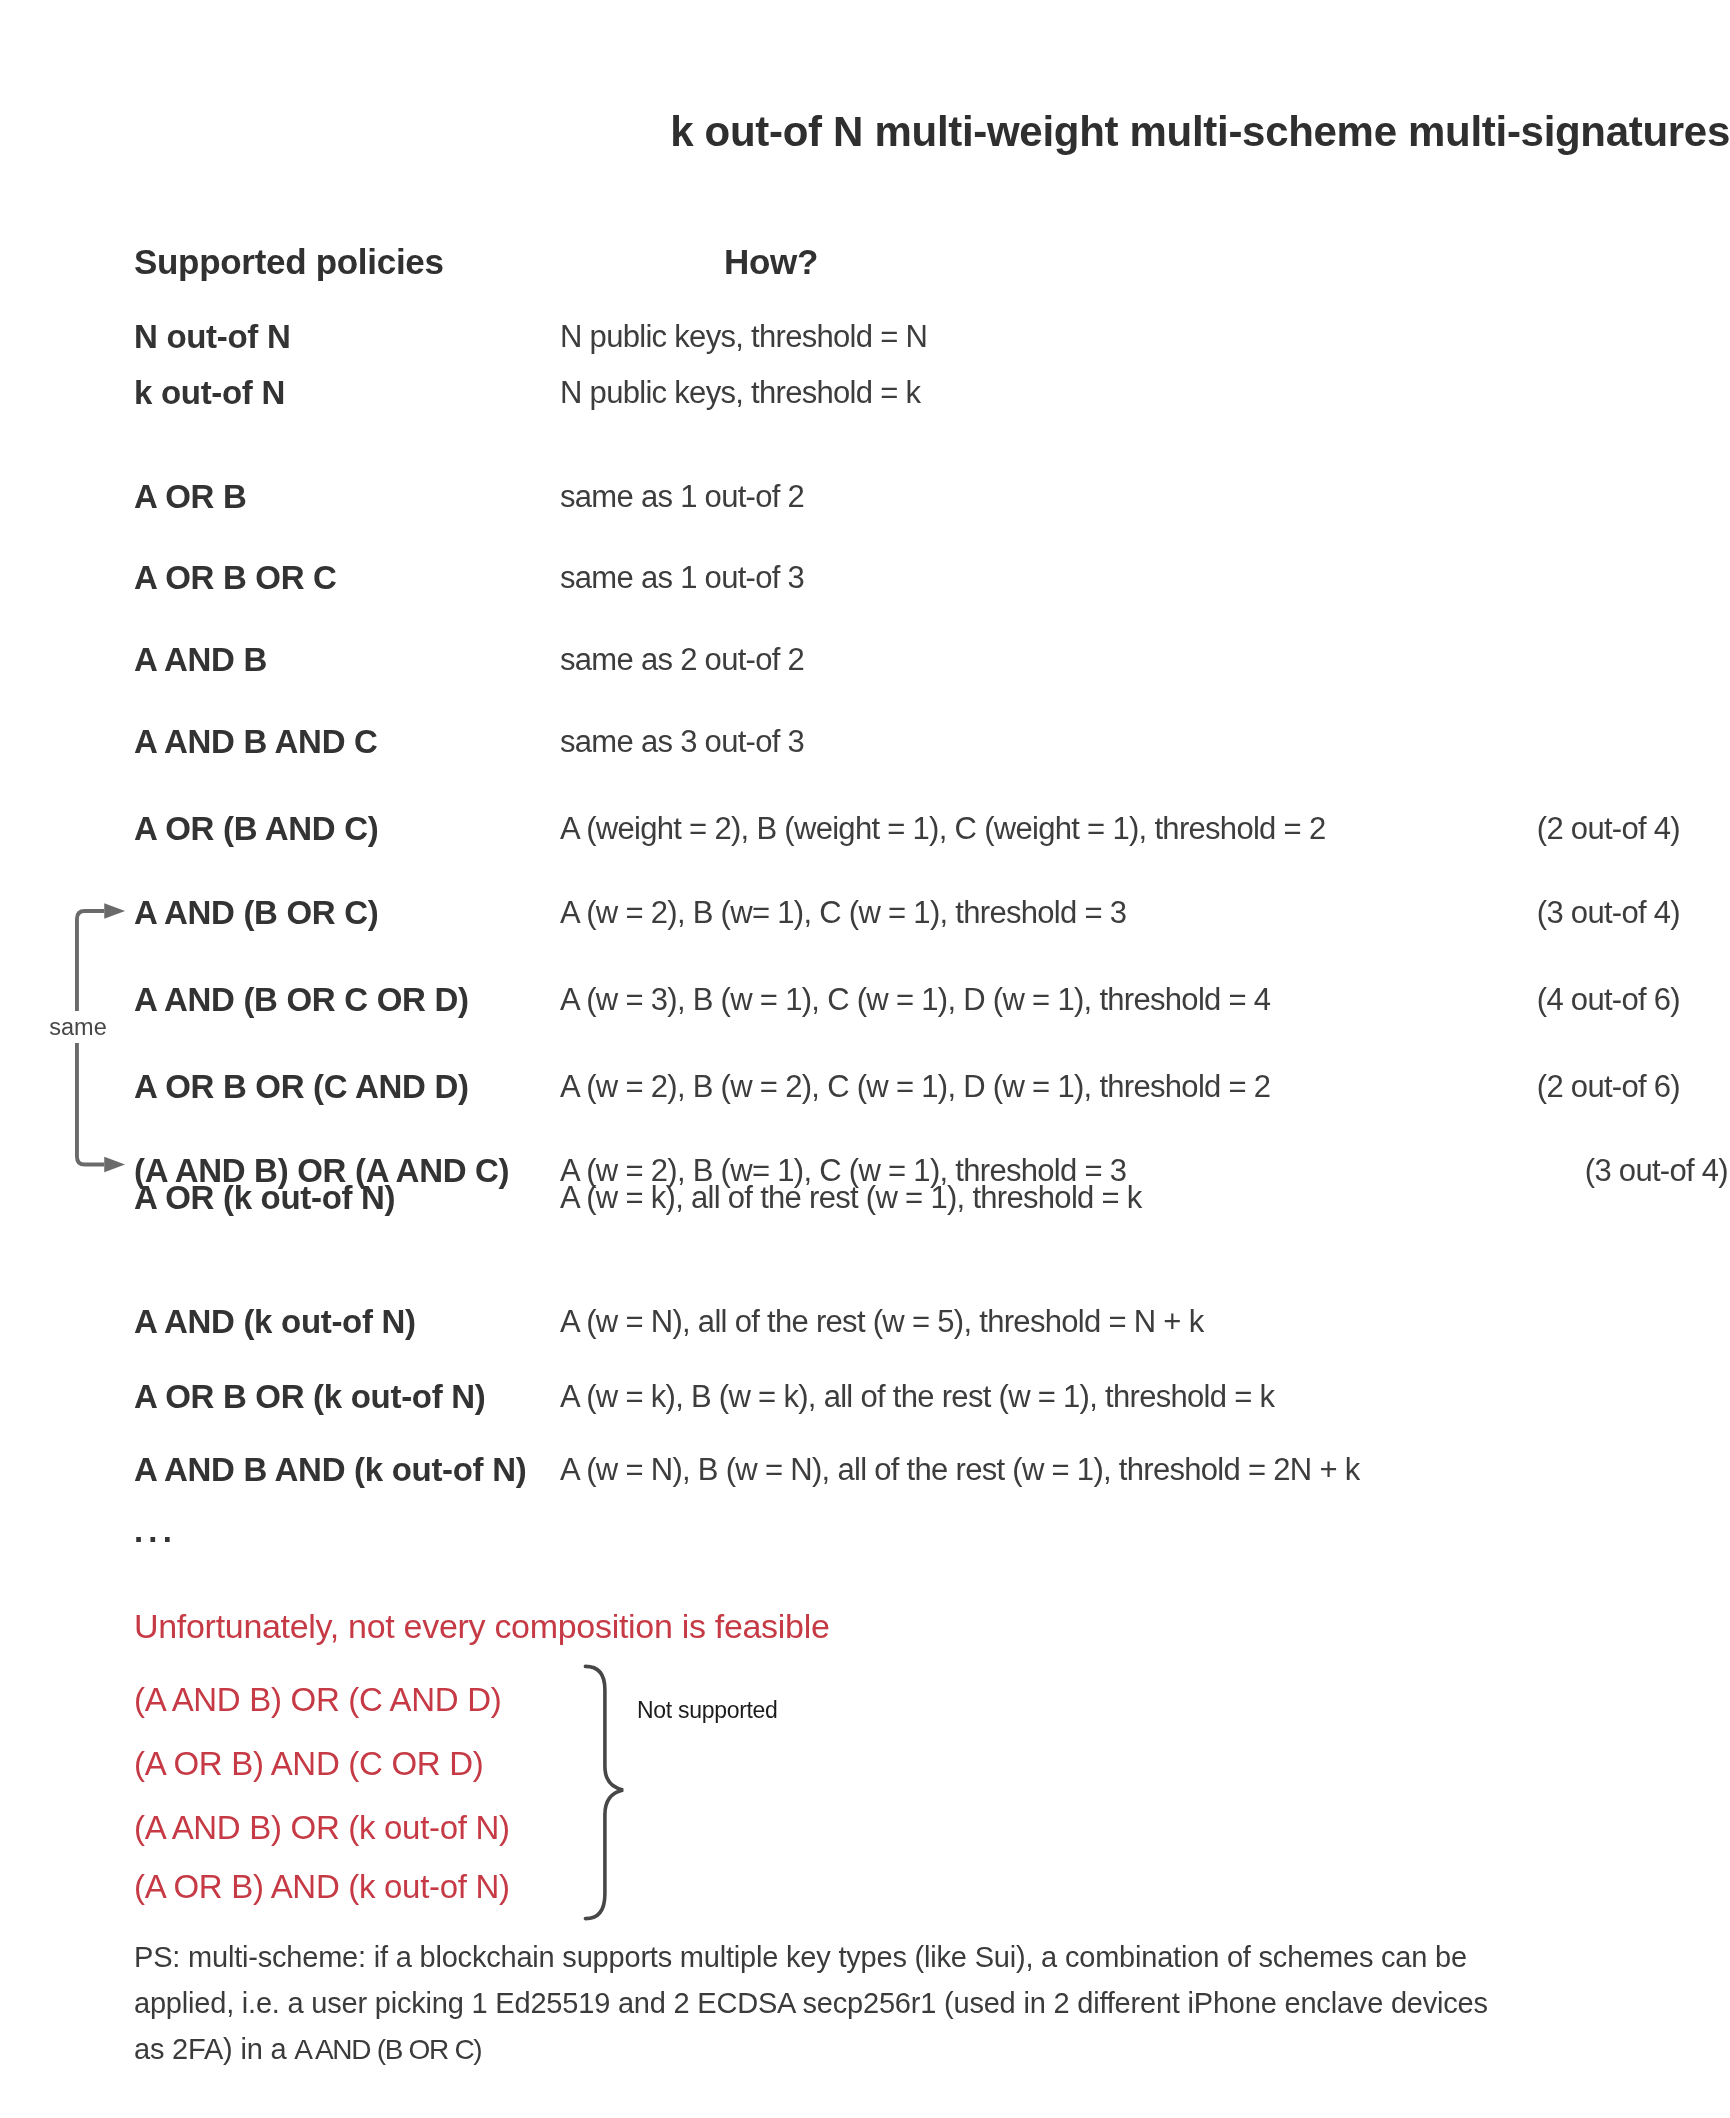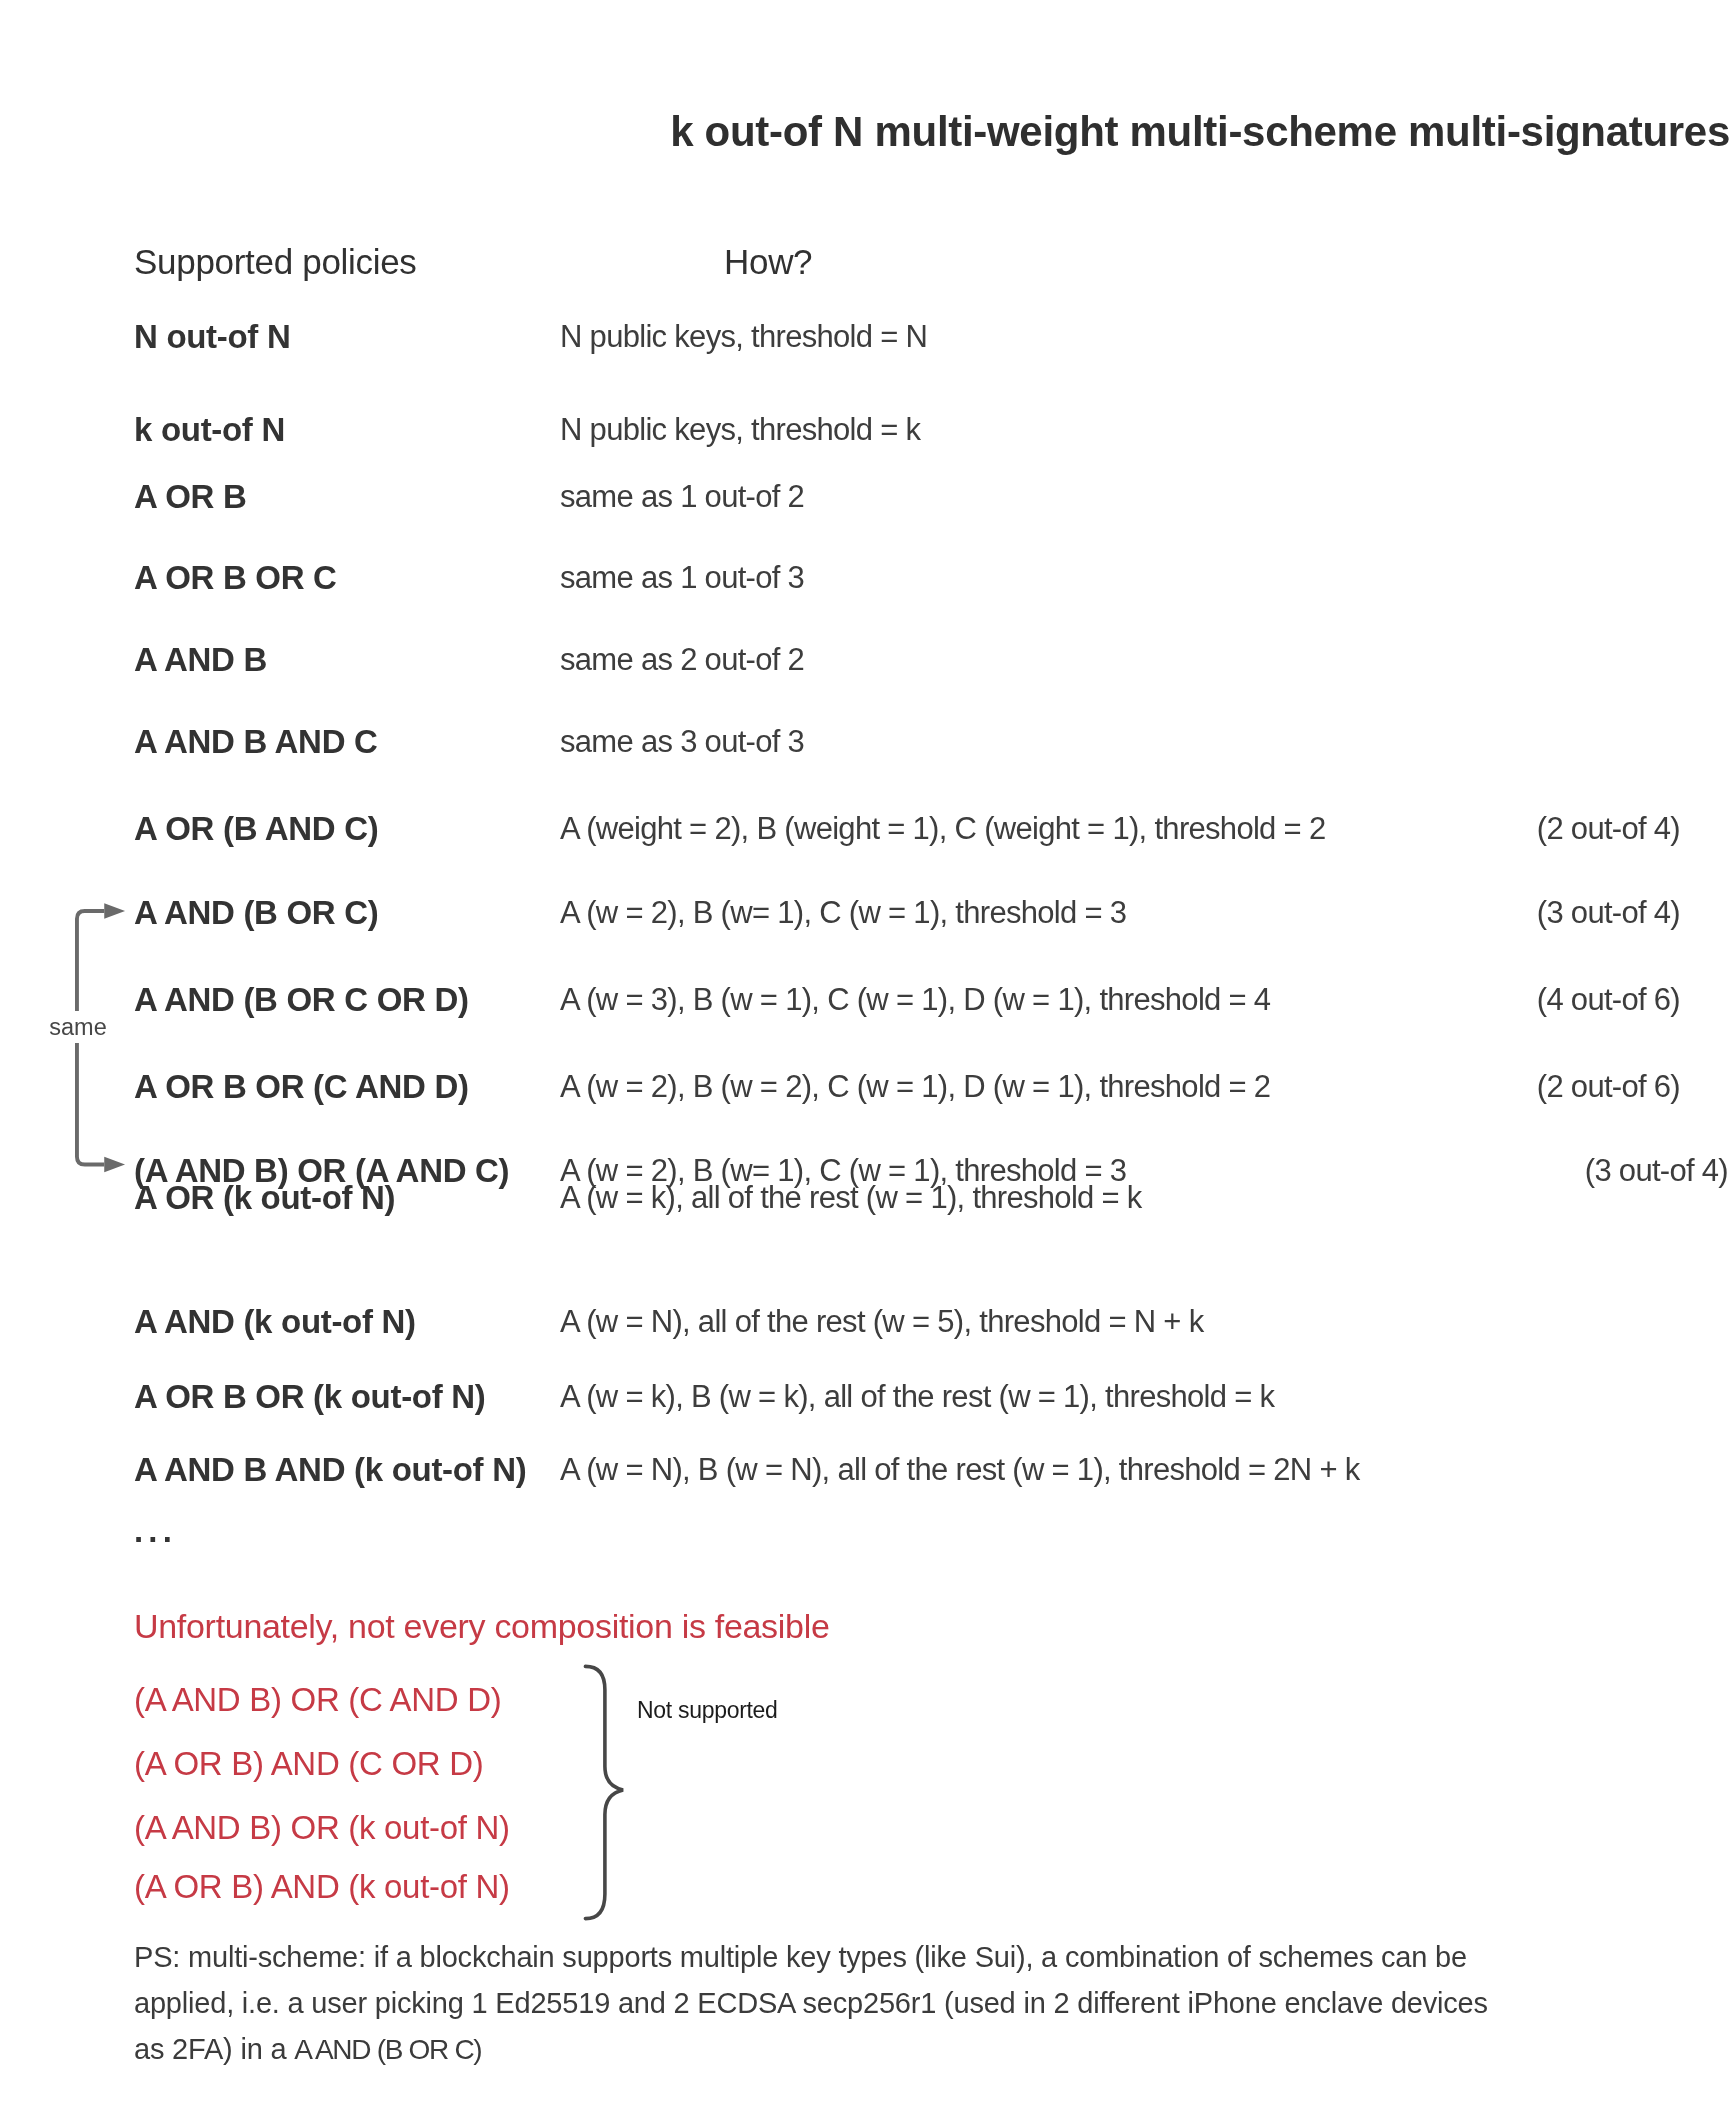--- a/index.html
+++ b/index.html
@@ -14,21 +14,21 @@
   .abs{position:absolute;}
   .page-title{
     top:108px;left:0;width:1730px;
     text-align:right;
     font-size:42px;font-weight:bold;color:#2f2f2f;
     letter-spacing:-0.3px;
     white-space:nowrap;
   }
   .col-header{
     top:238px;height:47px;line-height:47px;
-    font-size:35px;font-weight:normal;color:#313131;
+    font-size:35px;font-weight:bold;color:#313131;
     letter-spacing:-0.3px;white-space:nowrap;
   }
   .hdr-policies{left:134px;}
   .hdr-how{left:724px;}
   .t-row{left:0;width:1730px;height:47px;line-height:47px;white-space:nowrap;}
   .t-policy{
     position:absolute;left:134px;top:0;
     font-size:33px;font-weight:bold;color:#333333;
     letter-spacing:-0.3px;white-space:nowrap;
   }
@@ -83,21 +83,21 @@
 <div class="abs page-title">k out-of N multi-weight multi-scheme multi-signatures</div>
 
 <div class="abs col-header hdr-policies">Supported policies</div>
 <div class="abs col-header hdr-how">How?</div>
 
 <div id="rows-container">
     <div class="abs t-row" style="top: 313px;">
       <span class="t-policy">N out-of N</span>
       <span class="t-how">N public keys, threshold = N</span>
     </div>
-    <div class="abs t-row" style="top: 406px; text-decoration: underline;">
+    <div class="abs t-row" style="top: 369px; text-decoration: underline;">
       <span class="t-policy">k out-of N</span>
       <span class="t-how">N public keys, threshold = k</span>
     </div>
     <div class="abs t-row" style="top: 473px;">
       <span class="t-policy">A OR B</span>
       <span class="t-how">same as 1 out-of 2</span>
     </div>
     <div class="abs t-row" style="top: 554px;">
       <span class="t-policy">A OR B OR C</span>
       <span class="t-how">same as 1 out-of 3</span>

